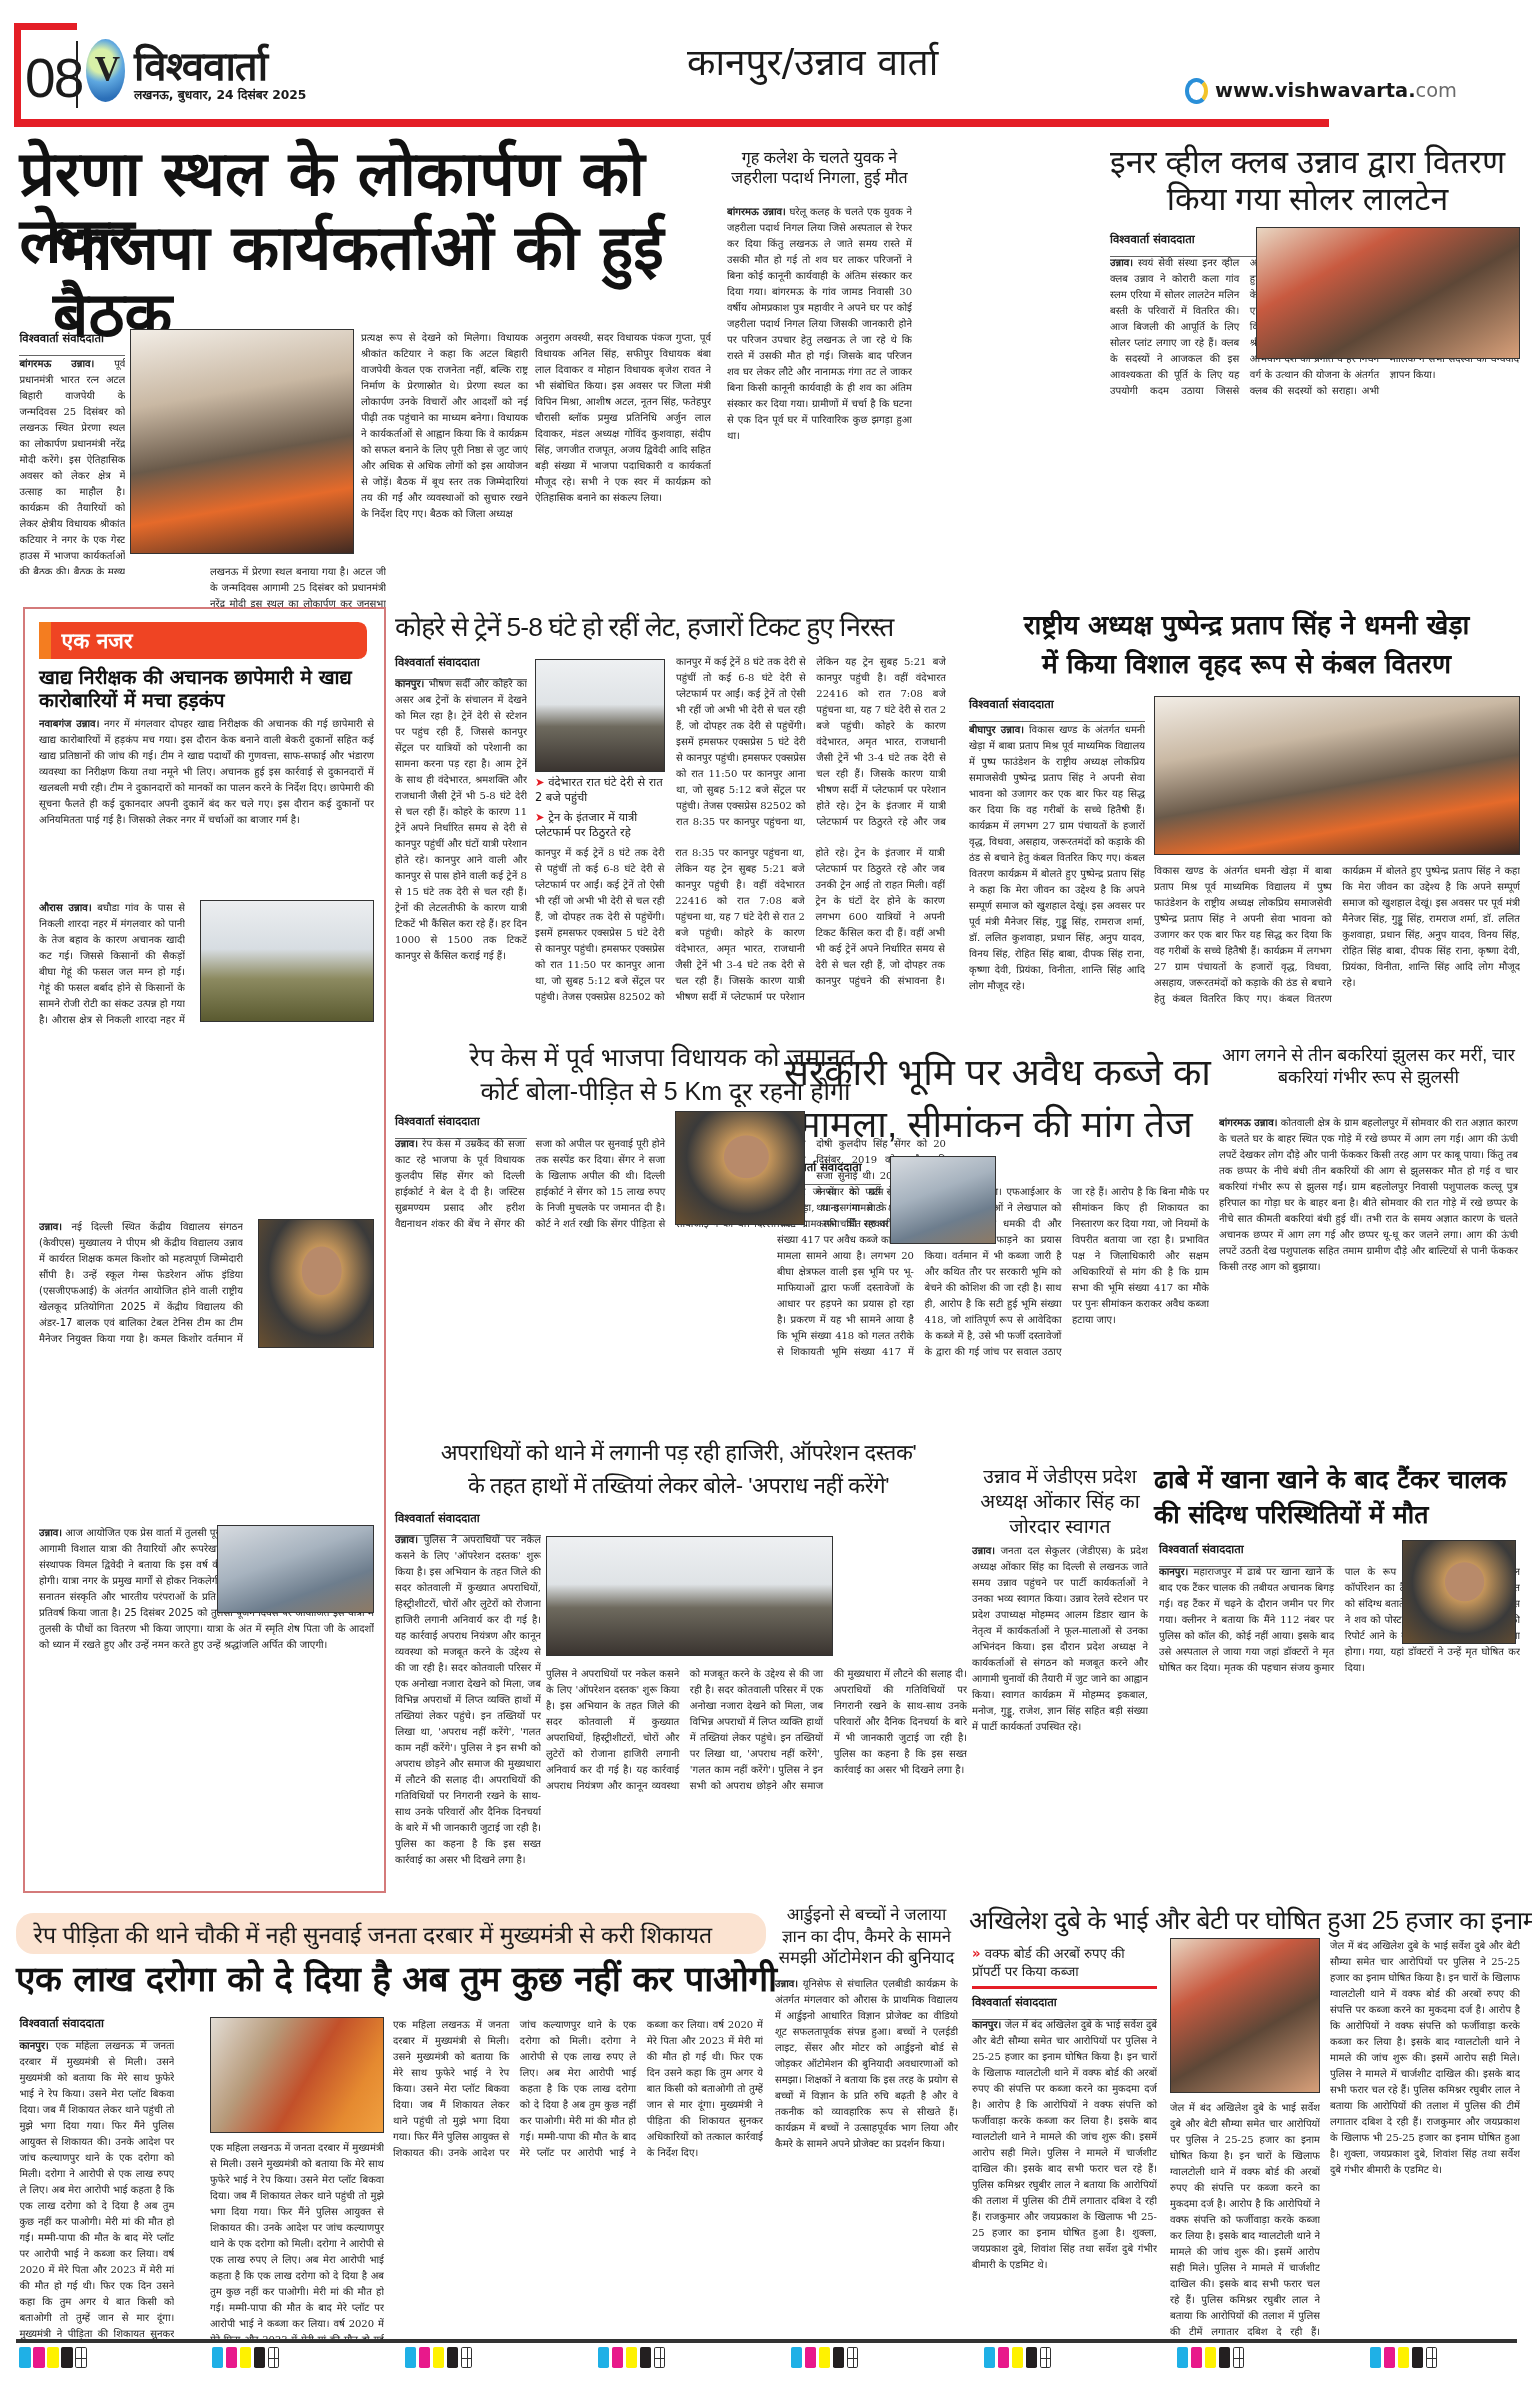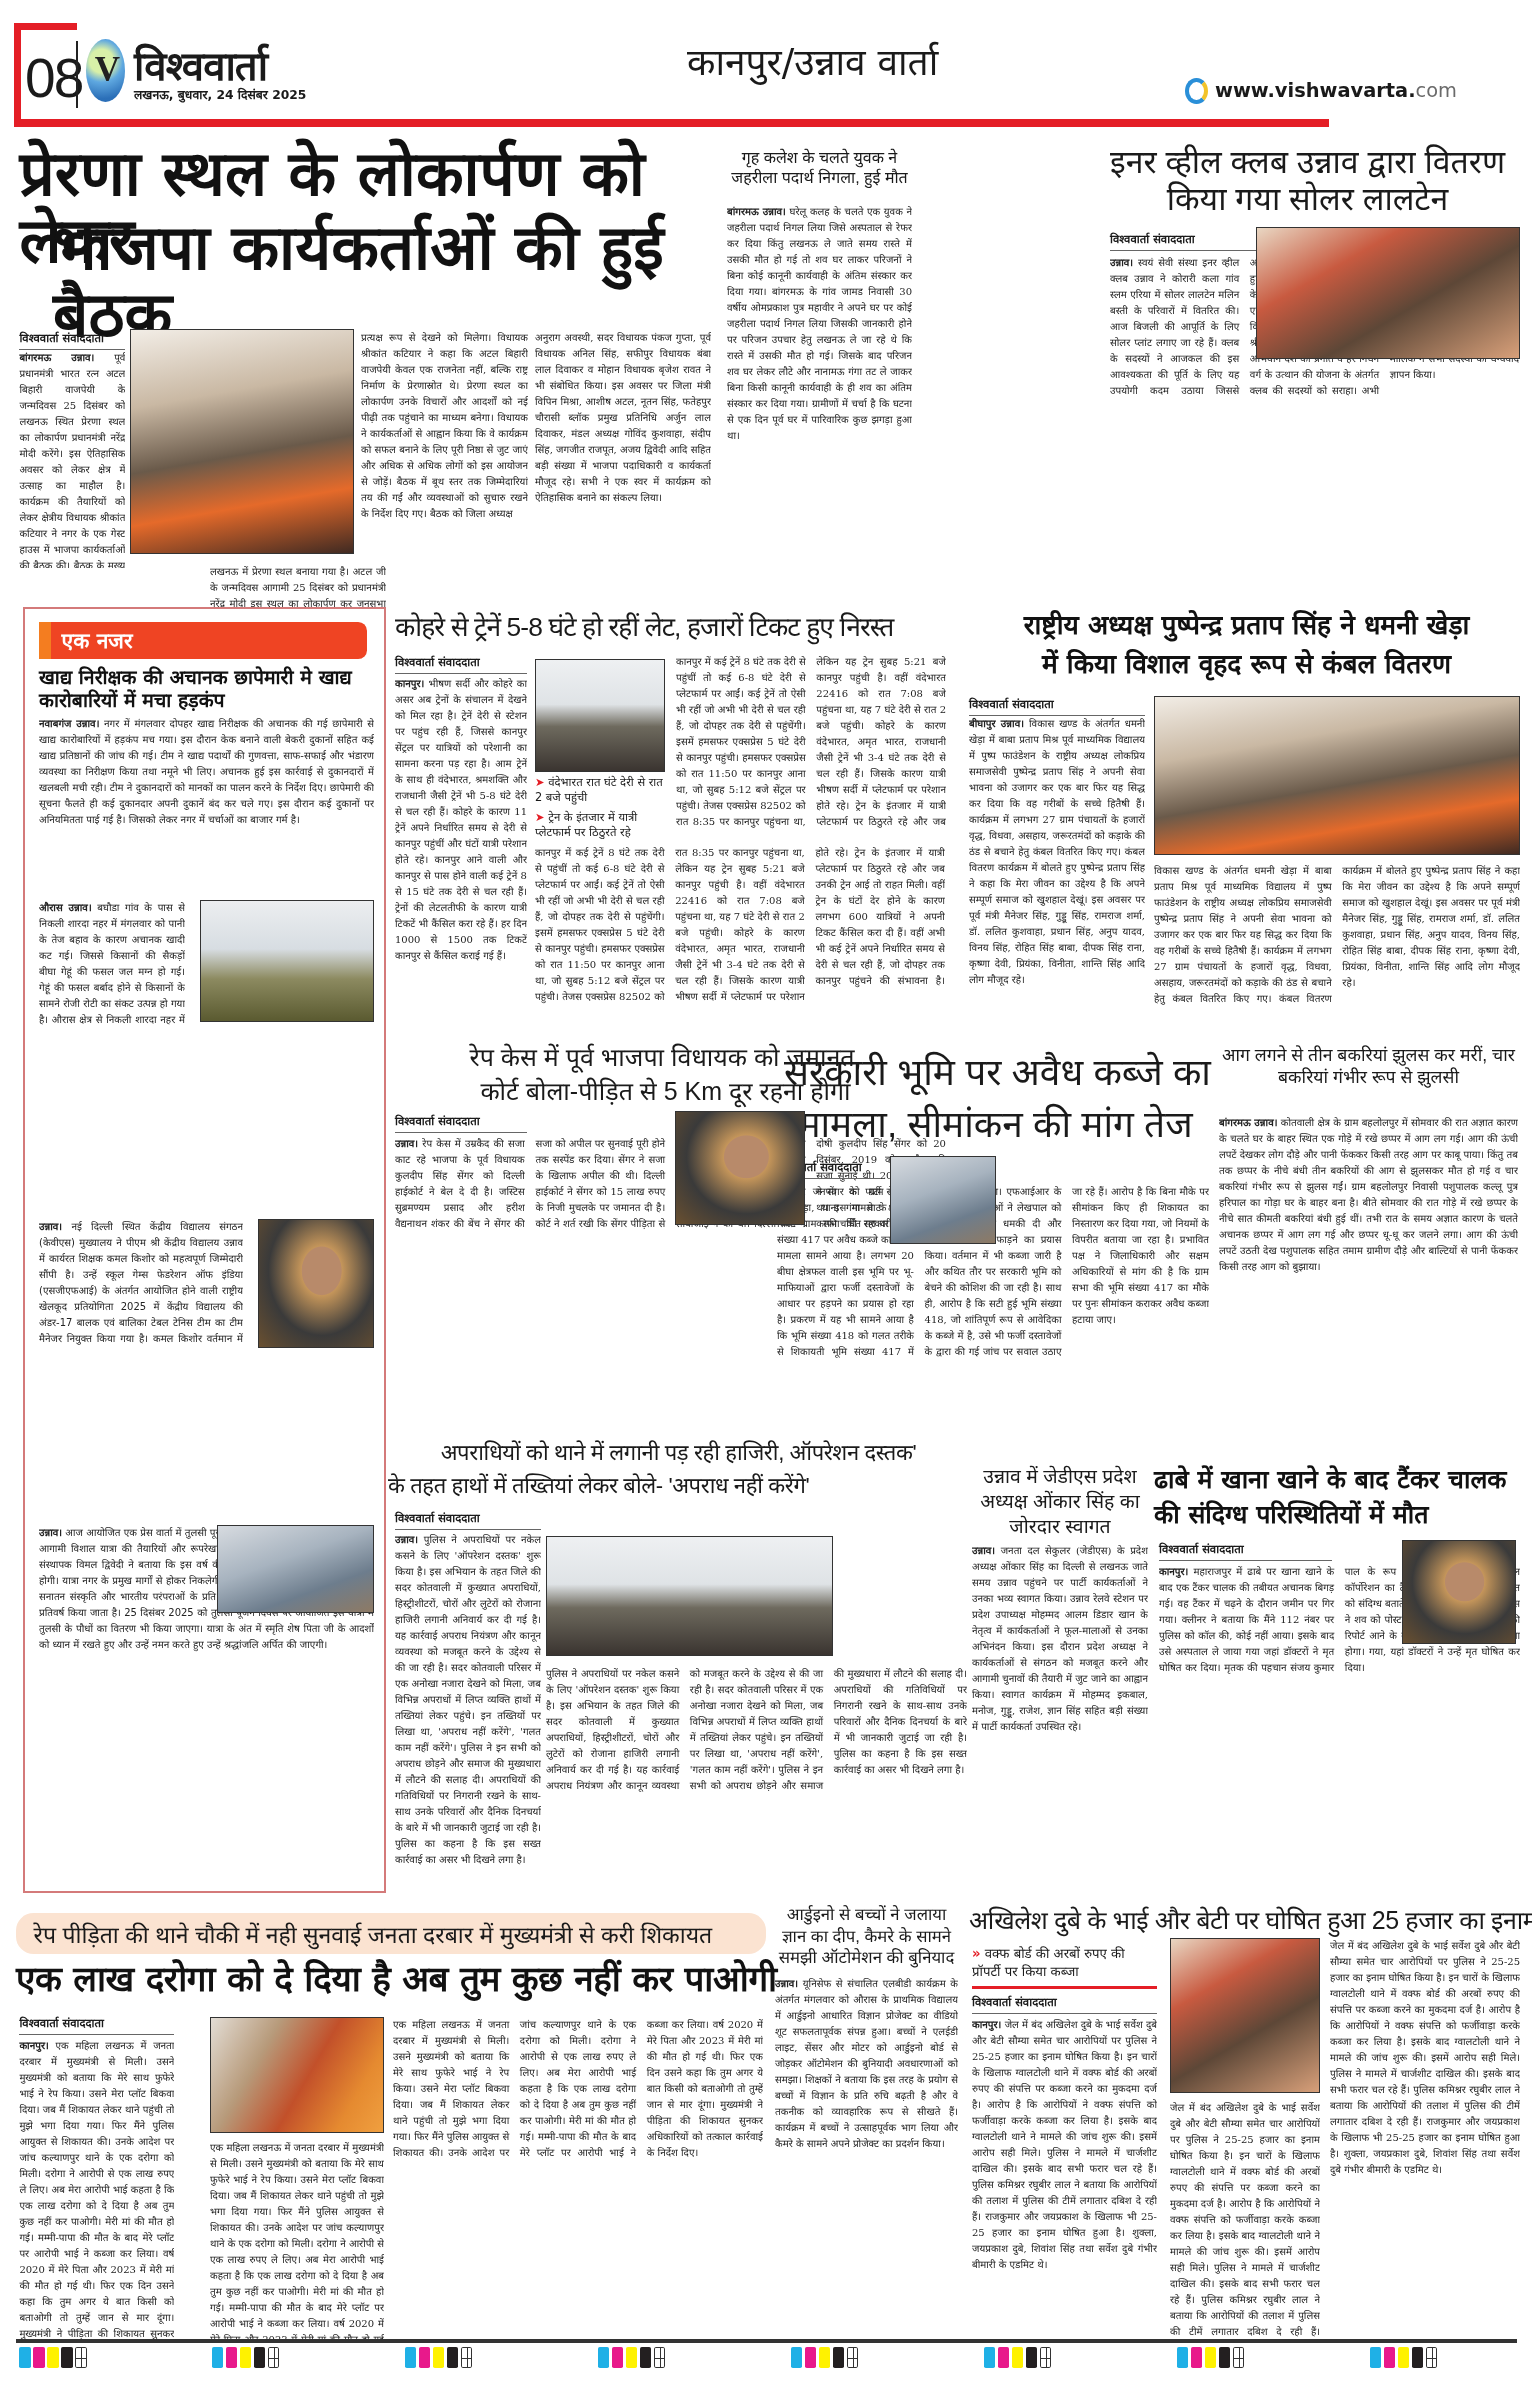--- a/index.html
+++ b/index.html
@@ -17,21 +17,21 @@
   .logo span { position: absolute; left: 8.8px; top: 10.6px; font-weight: bold; font-size: 35px; color: #222; font-family: "Liberation Serif", serif; }
   .brand { left: 134px; top: 37px; font-size: 40px; font-weight: bold; letter-spacing: -0.9px; }
   .dateline { left: 134px; top: 86px; font-size: 12.3px; font-weight: bold; }
   .section-title { left: 687px; top: 35px; font-size: 37px; }
   .web { left: 1215px; top: 79px; font-size: 19.4px; font-weight: bold; }
   .web .com { color: #6a6a6a; font-weight: normal; }
   .ie-icon { left: 1185px; top: 78px; width: 23px; height: 26.4px; border-radius: 50%; border: 4.4px solid #2a8fd8; border-right-color: #f2c32a; }
 
   
   .h-xl { font-weight: bold; line-height: 1.08; color: #111; }
-  .byline { font-size: 11.4px; font-weight: bold; border-bottom: 1.3px solid #666; padding-bottom: 4px; }
+  .byline { font-size: 11.4px; font-weight: bold; border-bottom: 1.3px solid #666; padding-bottom: 10px; }
   .body-text { font-size: 10px; line-height: 16px; text-align: justify; color: #222; font-family: "DejaVu Serif", serif; }
   .body-text b { font-family: "DejaVu Sans", sans-serif; }
   .photo { background: linear-gradient(135deg, #9a8b7a 0%, #c9b59e 35%, #7a6a5a 60%, #b8a48e 100%); border: 0.9px solid #333; }
   .photo.blue { background: linear-gradient(160deg, #d7dbe0 0%, #a7b3bf 40%, #6d7d8d 70%, #8e7a64 100%); }
   .photo.red { background: linear-gradient(150deg, #e9d7c3 0%, #c85a40 30%, #5d4737 60%, #d8a07a 100%); }
   .photo.crowd { background: linear-gradient(170deg, #f2ede6 0%, #c9b8a3 30%, #6a5a4a 55%, #e56a2a 75%, #402a22 100%); }
   .photo.water { background: linear-gradient(180deg, #eceef0 0%, #d7dde2 40%, #8c8a60 65%, #5a5a30 100%); }
   .photo.portrait { background: radial-gradient(ellipse at 55% 40%, #b88a6a 0 22%, #c4955a 23%, #3a3a3a 60%, #6a5030 100%); }
   .photo.station { background: linear-gradient(180deg, #eef0f2 0%, #dfe3e6 40%, #6e6a5e 60%, #3a3430 100%); }
   .photo.yogi { background: linear-gradient(120deg, #e3ddd5 0%, #b79a7a 30%, #c2502a 55%, #e58a30 80%, #f0a040 100%); }
@@ -152,21 +152,21 @@
 <div class="abs" style="left:777px;top:1159px;width:104px;">
   <div class="byline">विश्ववार्ता संवाददाता</div>
 </div>
 <div class="abs body-text" style="left:777px;top:1184px;width:432px;height:261px;overflow:hidden;column-count:3;column-gap:10.6px;"><b>उन्नाव।</b> <span>जनपद के ग्राम मदरा पीपरखेड़ा, थाना गंगा घाट क्षेत्र में स्थित ग्राम सभा की सरकारी भूमि संख्या 417 पर अवैध कब्जे का गंभीर मामला सामने आया है। लगभग 20 बीघा क्षेत्रफल वाली इस भूमि पर भू-माफियाओं द्वारा फर्जी दस्तावेजों के आधार पर हड़पने का प्रयास हो रहा है। प्रकरण में यह भी सामने आया है कि भूमि संख्या 418 को गलत तरीके से शिकायती भूमि संख्या 417 में जोड़कर दर्शाया गया। एफआईआर के अनुसार भू-माफियाओं ने लेखपाल को जान से मारने की धमकी दी और सरकारी कागजात फाड़ने का प्रयास किया। वर्तमान में भी कब्जा जारी है और कथित तौर पर सरकारी भूमि को बेचने की कोशिश की जा रही है। साथ ही, आरोप है कि सटी हुई भूमि संख्या 418, जो शांतिपूर्ण रूप से आवेदिका के कब्जे में है, उसे भी फर्जी दस्तावेजों के द्वारा की गई जांच पर सवाल उठाए जा रहे हैं। आरोप है कि बिना मौके पर सीमांकन किए ही शिकायत का निस्तारण कर दिया गया, जो नियमों के विपरीत बताया जा रहा है। प्रभावित पक्ष ने जिलाधिकारी और सक्षम अधिकारियों से मांग की है कि ग्राम सभा की भूमि संख्या 417 का मौके पर पुनः सीमांकन कराकर अवैध कब्जा हटाया जाए।</span></div>
 <div class="abs photo blue" style="left:890px;top:1156px;width:106px;height:88px;z-index:2;"></div>
 
 <div class="abs cond" style="left:1219px;top:1045px;width:299px;font-size:17.6px;text-align:center;line-height:1.25;">आग लगने से तीन बकरियां झुलस कर मरीं, चार बकरियां गंभीर रूप से झुलसी</div>
 <div class="abs body-text" style="left:1219px;top:1115px;width:299px;height:329px;overflow:hidden;column-count:1;"><b>बांगरमऊ उन्नाव।</b> <span>कोतवाली क्षेत्र के ग्राम बहलोलपुर में सोमवार की रात अज्ञात कारण के चलते घर के बाहर स्थित एक गोड़े में रखे छप्पर में आग लग गई। आग की ऊंची लपटें देखकर लोग दौड़े और पानी फेंककर किसी तरह आग पर काबू पाया। किंतु तब तक छप्पर के नीचे बंधी तीन बकरियों की आग से झुलसकर मौत हो गई व चार बकरियां गंभीर रूप से झुलस गईं। ग्राम बहलोलपुर निवासी पशुपालक कल्लू पुत्र हरिपाल का गोड़ा घर के बाहर बना है। बीते सोमवार की रात गोड़े में रखे छप्पर के नीचे सात कीमती बकरियां बंधी हुई थीं। तभी रात के समय अज्ञात कारण के चलते अचानक छप्पर में आग लग गई और छप्पर धू-धू कर जलने लगा। आग की ऊंची लपटें उठती देख पशुपालक सहित तमाम ग्रामीण दौड़े और बाल्टियों से पानी फेंककर किसी तरह आग को बुझाया।</span></div>
 
 <div class="abs cond" style="left:388px;top:1436px;width:581px;font-size:22px;text-align:center;white-space:nowrap;letter-spacing:-0.4px;">अपराधियों को थाने में लगानी पड़ रही हाजिरी, ऑपरेशन दस्तक'</div>
-<div class="abs cond" style="left:388px;top:1469px;width:581px;font-size:22px;white-space:nowrap;letter-spacing:-0.4px;">के तहत हाथों में तख्तियां लेकर बोले- 'अपराध नहीं करेंगे'</div>
+<div class="abs cond" style="left:388px;top:1469px;width:581px;font-size:22px;text-align:center;white-space:nowrap;letter-spacing:-0.4px;">के तहत हाथों में तख्तियां लेकर बोले- 'अपराध नहीं करेंगे'</div>
 <div class="abs" style="left:395px;top:1510px;width:146px;">
   <div class="byline">विश्ववार्ता संवाददाता</div>
 </div>
 <div class="abs body-text" style="left:395px;top:1532px;width:146px;height:352px;overflow:hidden;"><b>उन्नाव।</b> <span>पुलिस ने अपराधियों पर नकेल कसने के लिए 'ऑपरेशन दस्तक' शुरू किया है। इस अभियान के तहत जिले की सदर कोतवाली में कुख्यात अपराधियों, हिस्ट्रीशीटरों, चोरों और लुटेरों को रोजाना हाजिरी लगानी अनिवार्य कर दी गई है। यह कार्रवाई अपराध नियंत्रण और कानून व्यवस्था को मजबूत करने के उद्देश्य से की जा रही है। सदर कोतवाली परिसर में एक अनोखा नजारा देखने को मिला, जब विभिन्न अपराधों में लिप्त व्यक्ति हाथों में तख्तियां लेकर पहुंचे। इन तख्तियों पर लिखा था, 'अपराध नहीं करेंगे', 'गलत काम नहीं करेंगे'। पुलिस ने इन सभी को अपराध छोड़ने और समाज की मुख्यधारा में लौटने की सलाह दी। अपराधियों की गतिविधियों पर निगरानी रखने के साथ-साथ उनके परिवारों और दैनिक दिनचर्या के बारे में भी जानकारी जुटाई जा रही है। पुलिस का कहना है कि इस सख्त कार्रवाई का असर भी दिखने लगा है।</span></div>
 <div class="abs photo station" style="left:546px;top:1536px;width:287px;height:120px;"></div>
 <div class="abs body-text" style="left:546px;top:1666px;width:421px;height:220px;overflow:hidden;column-count:3;column-gap:10.6px;">पुलिस ने अपराधियों पर नकेल कसने के लिए 'ऑपरेशन दस्तक' शुरू किया है। इस अभियान के तहत जिले की सदर कोतवाली में कुख्यात अपराधियों, हिस्ट्रीशीटरों, चोरों और लुटेरों को रोजाना हाजिरी लगानी अनिवार्य कर दी गई है। यह कार्रवाई अपराध नियंत्रण और कानून व्यवस्था को मजबूत करने के उद्देश्य से की जा रही है। सदर कोतवाली परिसर में एक अनोखा नजारा देखने को मिला, जब विभिन्न अपराधों में लिप्त व्यक्ति हाथों में तख्तियां लेकर पहुंचे। इन तख्तियों पर लिखा था, 'अपराध नहीं करेंगे', 'गलत काम नहीं करेंगे'। पुलिस ने इन सभी को अपराध छोड़ने और समाज की मुख्यधारा में लौटने की सलाह दी। अपराधियों की गतिविधियों पर निगरानी रखने के साथ-साथ उनके परिवारों और दैनिक दिनचर्या के बारे में भी जानकारी जुटाई जा रही है। पुलिस का कहना है कि इस सख्त कार्रवाई का असर भी दिखने लगा है।</div>
 
 <div class="abs cond" style="left:972px;top:1464px;width:176px;font-size:19.4px;text-align:center;line-height:1.3;">उन्नाव में जेडीएस प्रदेश अध्यक्ष ओंकार सिंह का जोरदार स्वागत</div>
 <div class="abs body-text" style="left:972px;top:1543px;width:176px;height:342px;overflow:hidden;"><b>उन्नाव।</b> <span>जनता दल सेकुलर (जेडीएस) के प्रदेश अध्यक्ष ओंकार सिंह का दिल्ली से लखनऊ जाते समय उन्नाव पहुंचने पर पार्टी कार्यकर्ताओं ने उनका भव्य स्वागत किया। उन्नाव रेलवे स्टेशन पर प्रदेश उपाध्यक्ष मोहम्मद आलम डिडार खान के नेतृत्व में कार्यकर्ताओं ने फूल-मालाओं से उनका अभिनंदन किया। इस दौरान प्रदेश अध्यक्ष ने कार्यकर्ताओं से संगठन को मजबूत करने और आगामी चुनावों की तैयारी में जुट जाने का आह्वान किया। स्वागत कार्यक्रम में मोहम्मद इकबाल, मनोज, गुड्डू, राजेश, ज्ञान सिंह सहित बड़ी संख्या में पार्टी कार्यकर्ता उपस्थित रहे।</span></div>
 

